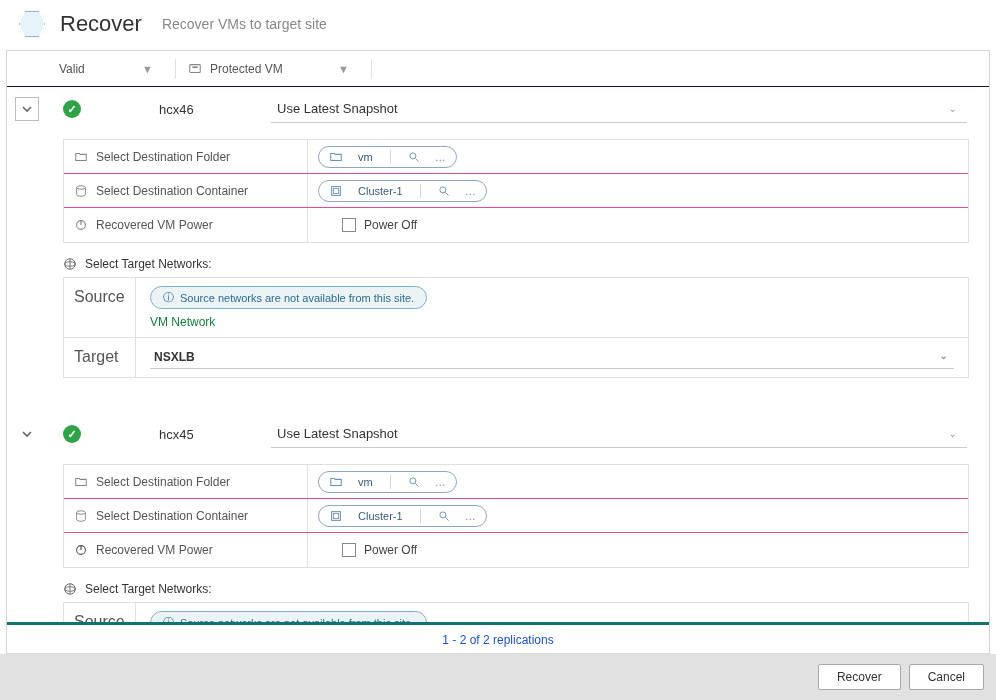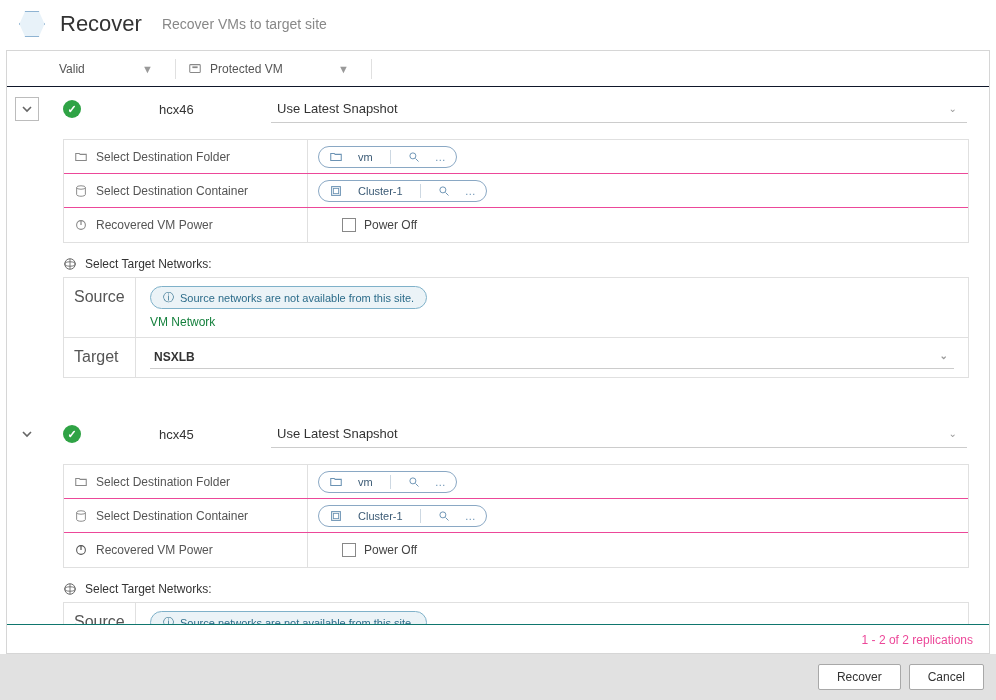--- a/index.html
+++ b/index.html
@@ -134,23 +134,23 @@
       border-bottom: 1px solid #ccc;
       font-size: 12px; font-weight: 600; color: #333;
       padding: 4px 4px; 
       position: relative;
     }
     .select-under .chev { position: absolute; right: 6px; color: #999; font-size: 10px; }
 
     .item-block { margin-bottom: 26px; }
 
     .status-bar {
-      border-top: 1px solid #0f766e;
-      text-align: right; padding: 8px 16px 6px;
-      font-size: 12px; color: #ec4899; background: #fff;
+      border-top: 3px solid #0f766e;
+      text-align: center; padding: 8px 16px 6px;
+      font-size: 12px; color: #1d4ed8; background: #fff;
     }
 
     .footer {
       background: #e1e1e1;
       padding: 10px 12px;
       display: flex; justify-content: flex-end; gap: 8px;
     }
     .btn {
       border: 1px solid #a8a8a8; background: #fff; color: #333;
       padding: 5px 18px; font-size: 12px; cursor: pointer;

